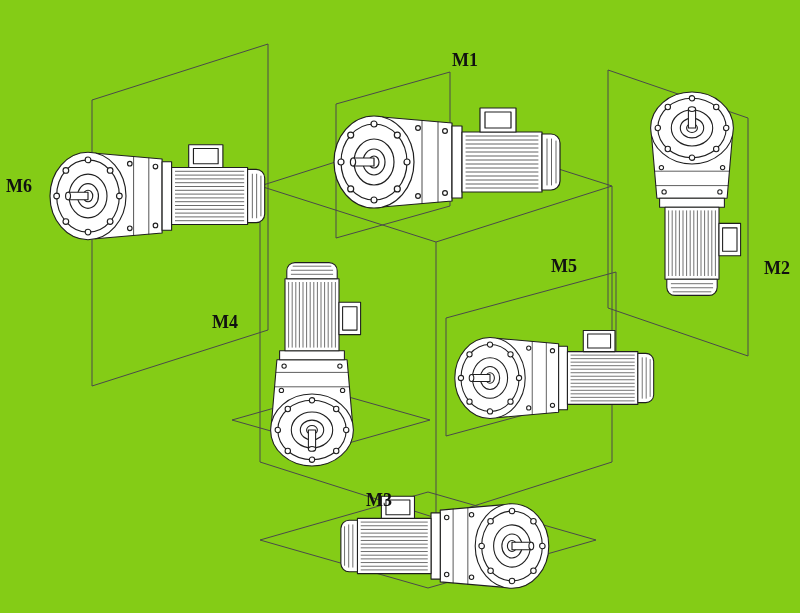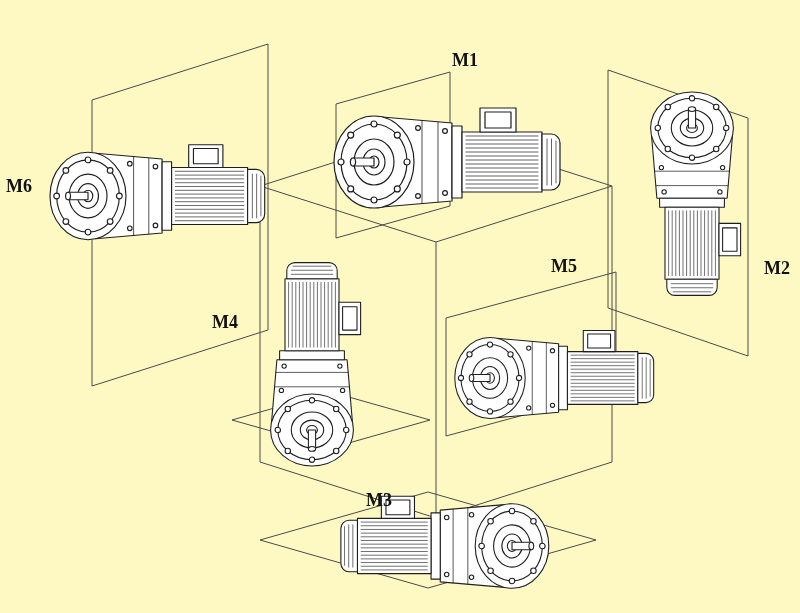--- a/index.html
+++ b/index.html
@@ -4,21 +4,21 @@
 <style>
   html, body {
     margin: 0;
     padding: 0;
     background: #ffffff;
   }
   .stage {
     position: relative;
     width: 800px;
     height: 613px;
-    background: #fef9c3;
+    background: #84cc16;
     overflow: hidden;
     font-family: "Liberation Serif", serif;
   }
   svg { display: block; }
   text.pos-label {
     font-family: "Liberation Serif", "DejaVu Serif", serif;
     font-weight: 700;
     font-size: 18px;
     fill: #111111;
   }

